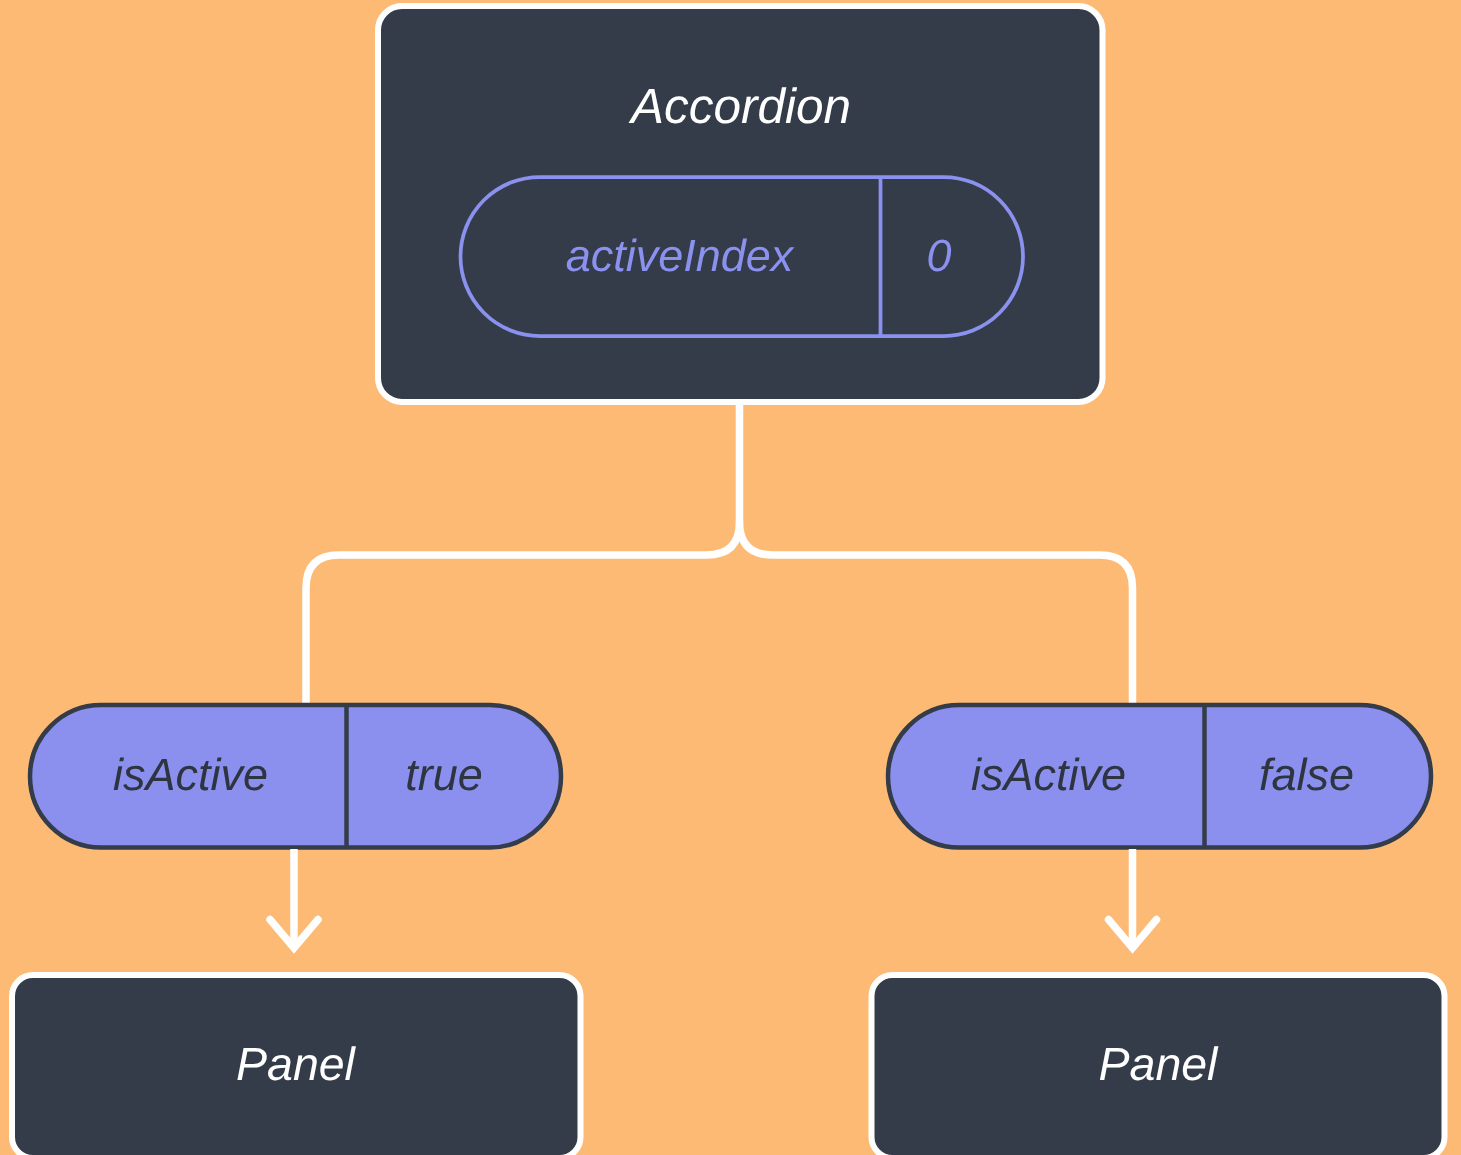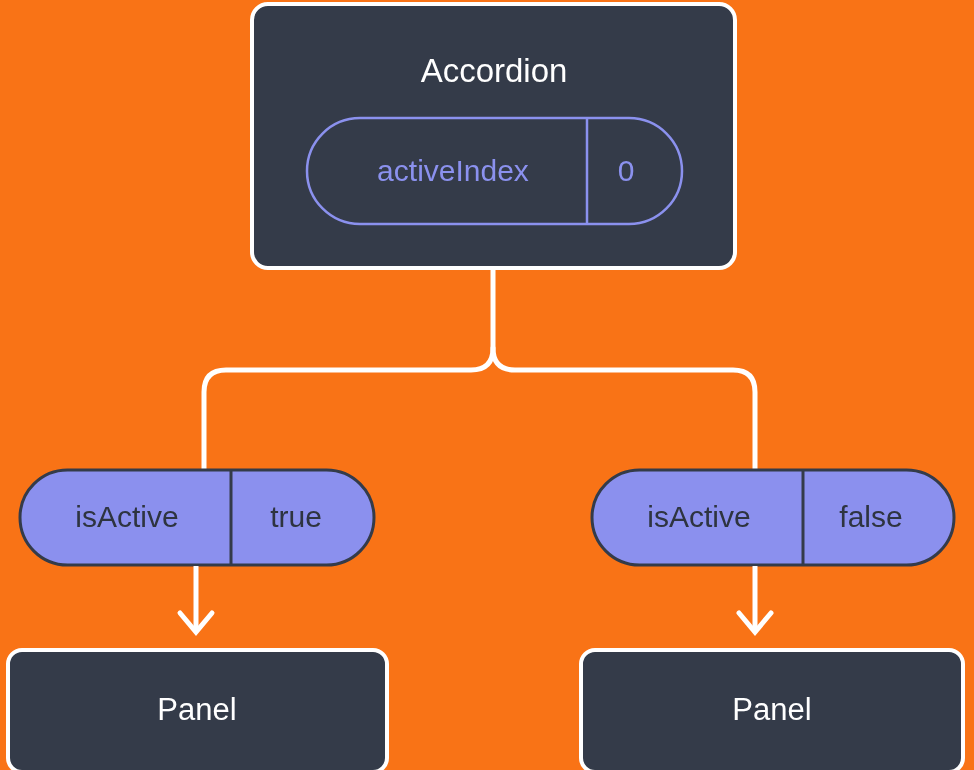--- a/index.html
+++ b/index.html
@@ -9,21 +9,22 @@
   body {
     width: 974px;
     height: 770px;
     overflow: hidden;
     font-family: "Liberation Sans", sans-serif;
   }
   #diagram-root {
     position: relative;
     width: 974px;
     height: 770px;
-    background: #f97316;
+    background: #fdba74;
+    font-style: italic;
   }
   svg#diagram-svg {
     display: block;
     width: 974px;
     height: 770px;
   }
   .node-box-fill   { fill: #343b49; }
   .node-box-stroke { stroke: #ffffff; stroke-width: 4; fill: none; }
   .pill-outline    { fill: none; stroke: #8b91ee; stroke-width: 2.5; }
   .pill-solid      { fill: #8b90ee; stroke: #343b49; stroke-width: 3; }

